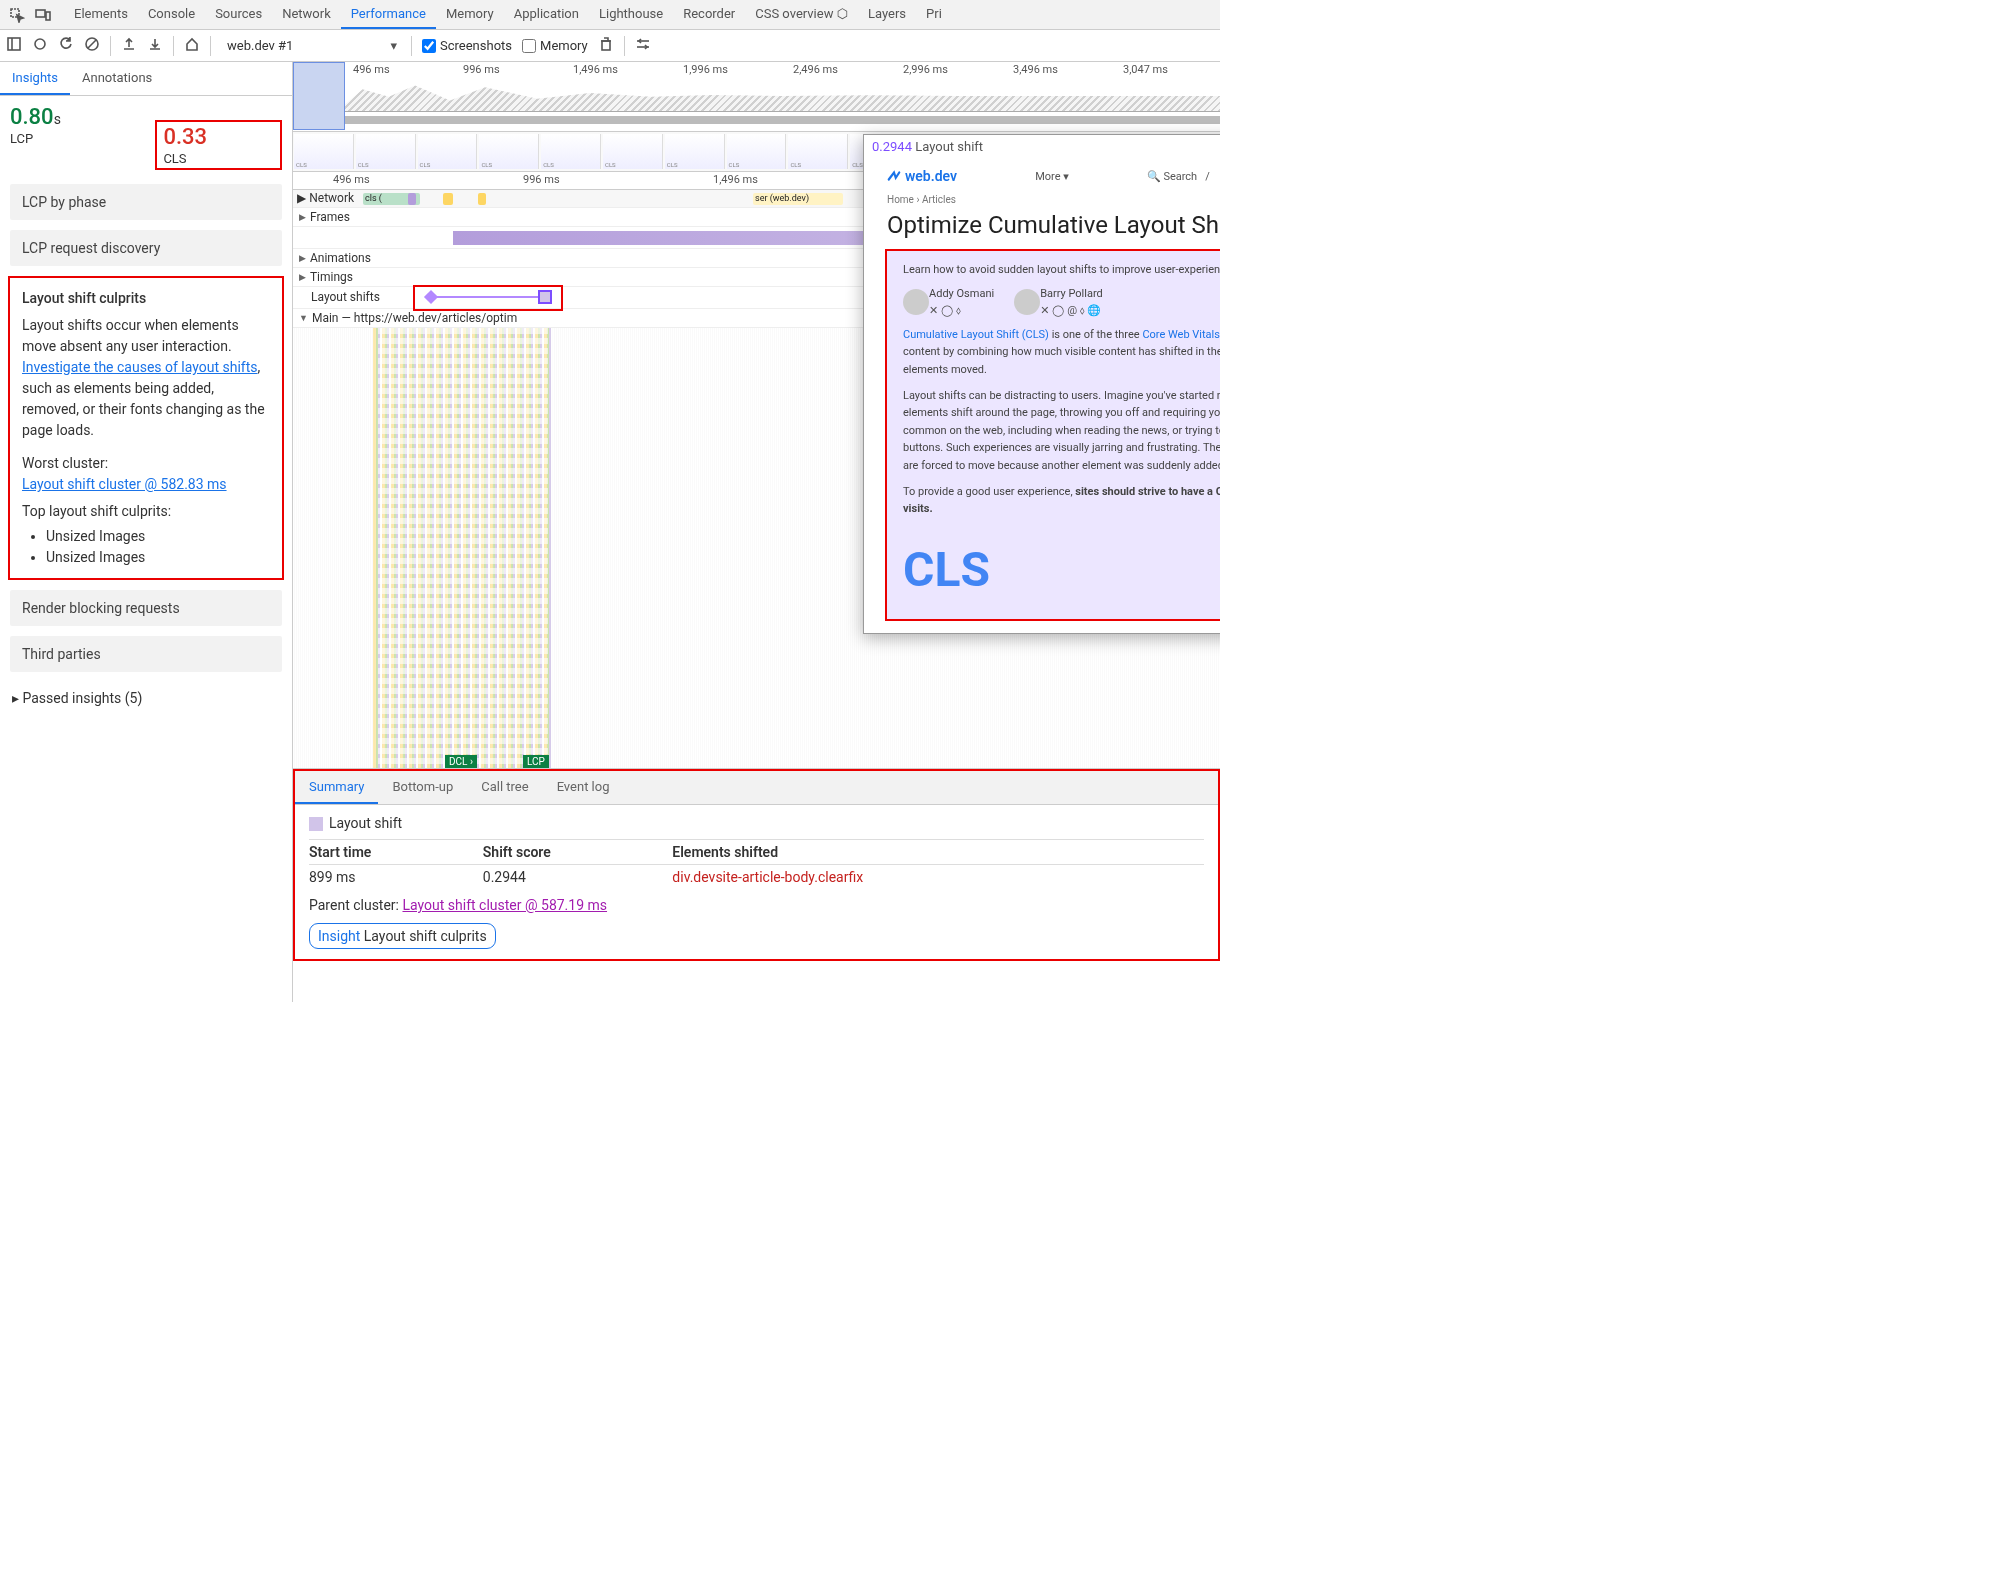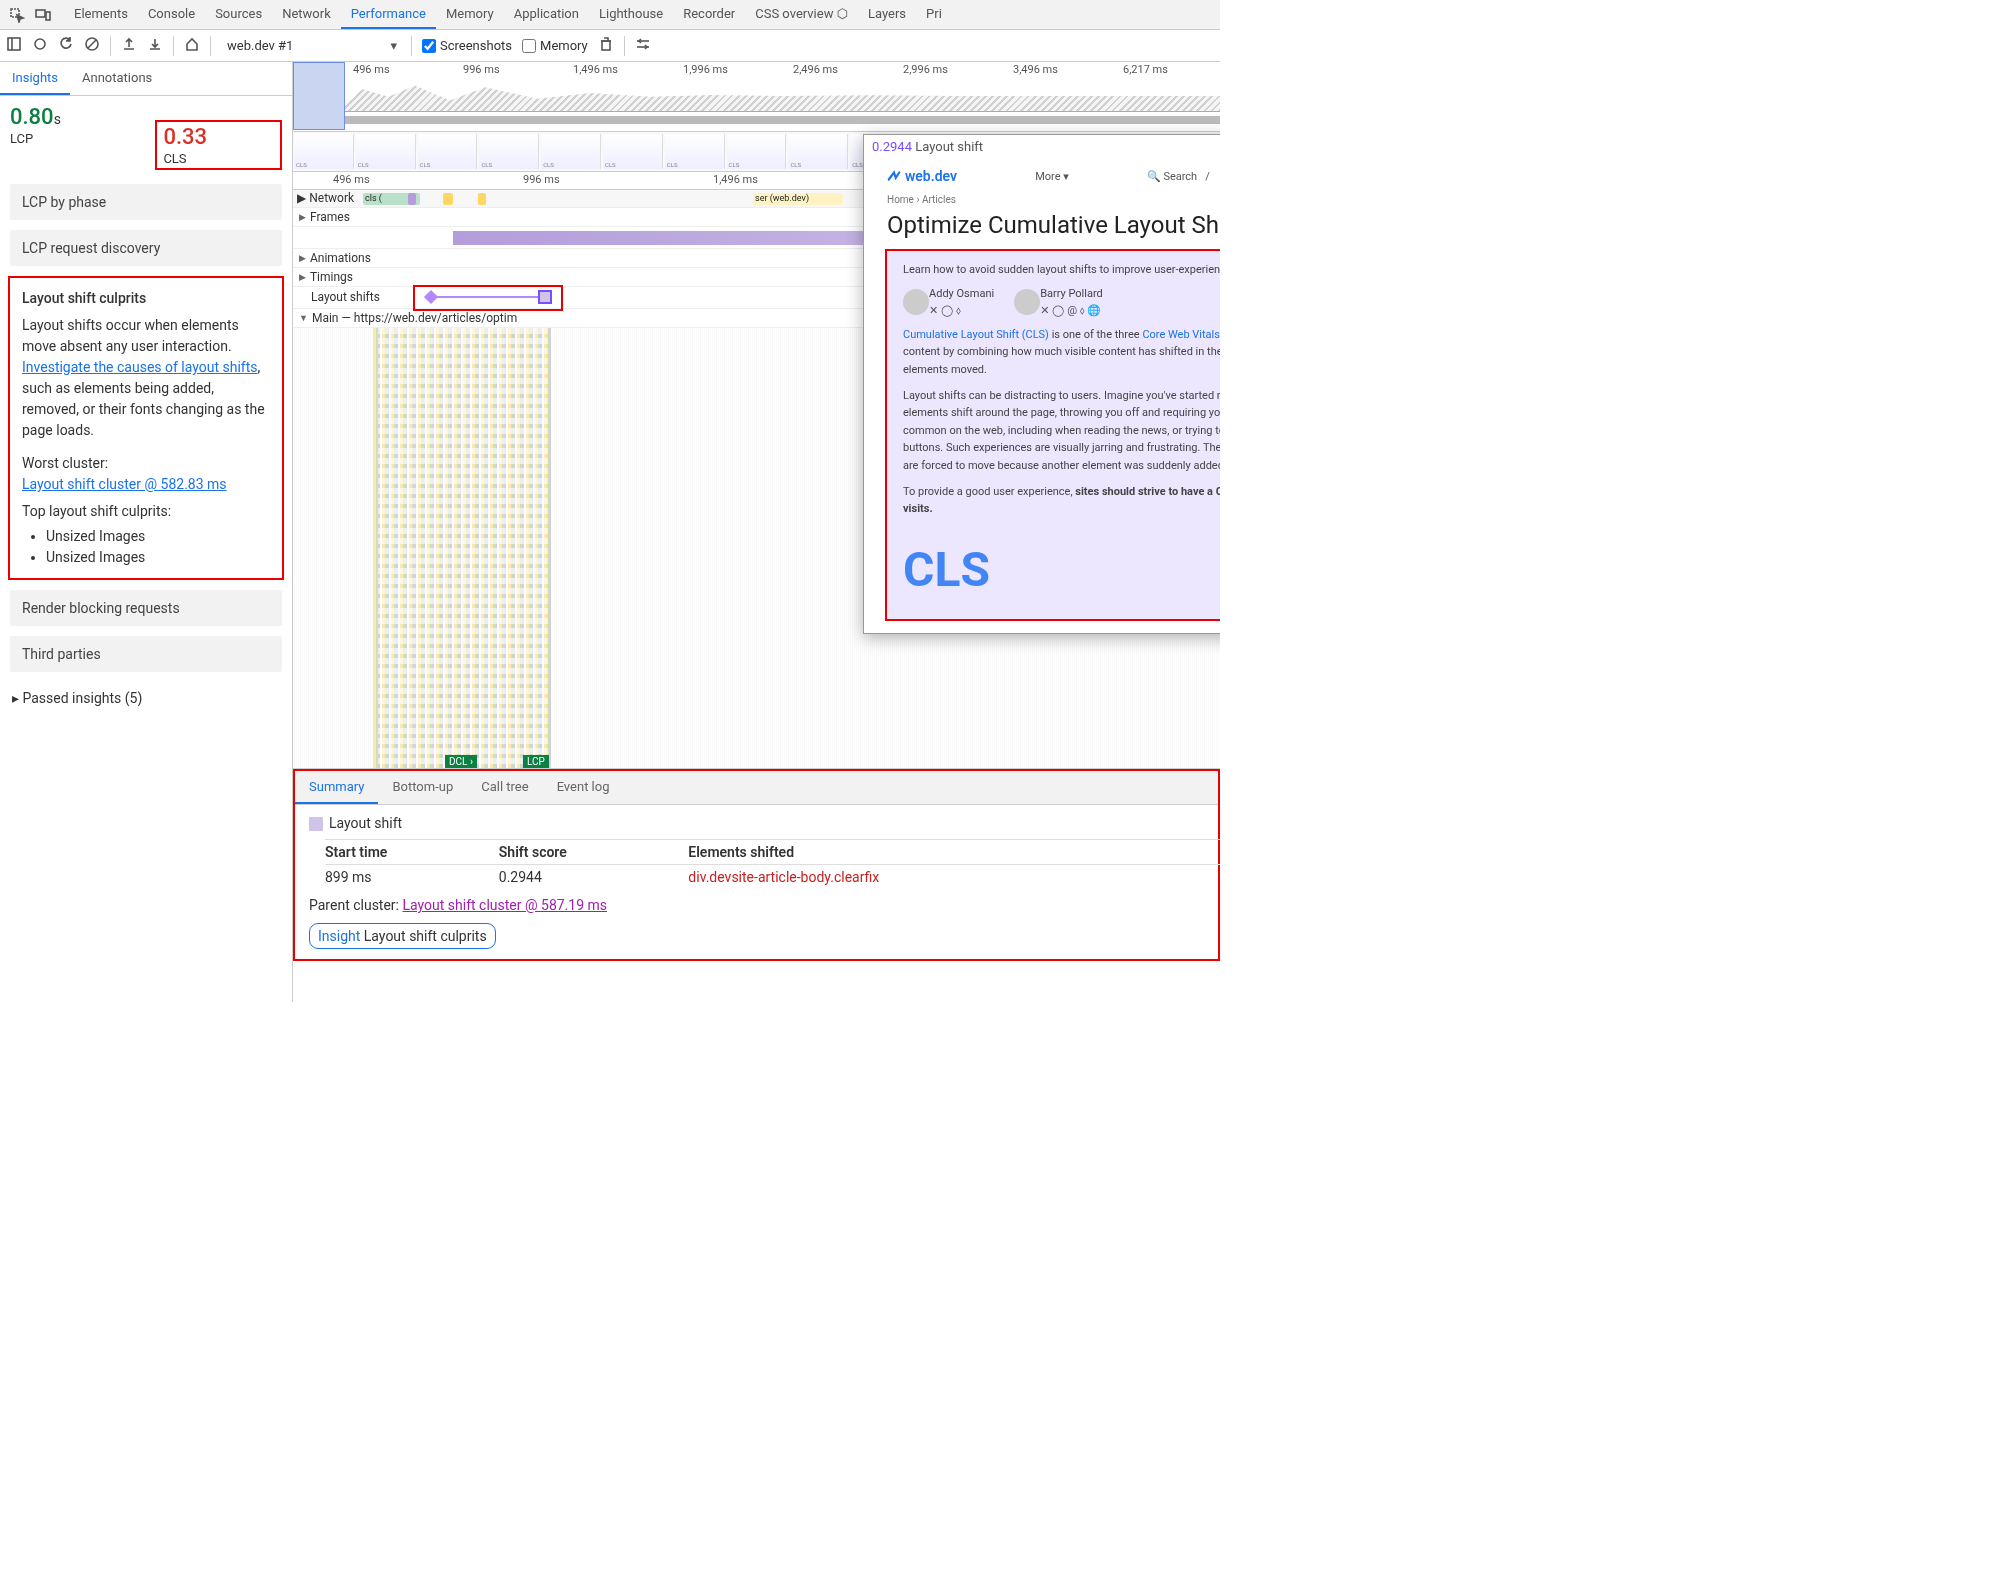--- a/index.html
+++ b/index.html
@@ -79,21 +79,21 @@
 .preview-popup .scorebar div{ padding:6px 8px; }
 .sb-good{background:#81c995;} .sb-ni{background:#fdd663;} .sb-poor{background:#f28b82;}
 
 .bottom-tabs { border-top: 1px solid #ccc; background:#f2f2f2; }
 .bt-out { border:2.5px solid #ea0000; margin:0; }
 .bt-row { display:flex; border-bottom:1px solid #ccc; background:#f2f2f2; }
 .bt-tab { padding: 8px 14px; cursor:pointer; color:#666; }
 .bt-tab.active { color:#1a73e8; border-bottom:2px solid #1a73e8; }
 .bt-body { padding: 10px 14px; font-size:14px; background:#fff; }
 .bt-body .swatch { display:inline-block; width:14px; height:14px; background:#d1c4e9; vertical-align:middle; margin-right:6px; }
-.bt-body table { width: 100%; border-collapse: collapse; margin: 8px 16px; }
+.bt-body table { width: 100%; border-collapse: collapse; margin: 8px 0; }
 .bt-body th { text-align:left; font-weight:600; padding: 4px 0; border-top:1px solid #ddd; border-bottom:1px solid #ddd; }
 .bt-body td { padding: 4px 0; }
 .bt-body .elem { color:#c5221f; }
 .bt-body a { color:#a21caf; text-decoration:underline; }
 .insight-chip { display:inline-block; border:1.5px solid #1a73e8; border-radius:9px; padding:4px 8px; margin-top:10px; }
 .insight-chip .lead { color:#1a73e8; }
 </style>
 </head>
 <body>
 
@@ -217,21 +217,21 @@
       <div class="sel"></div>
       <div class="wave"></div>
       <div class="bar"></div>
       <div class="tick" style="left:60px">496 ms</div>
       <div class="tick" style="left:170px">996 ms</div>
       <div class="tick" style="left:280px">1,496 ms</div>
       <div class="tick" style="left:390px">1,996 ms</div>
       <div class="tick" style="left:500px">2,496 ms</div>
       <div class="tick" style="left:610px">2,996 ms</div>
       <div class="tick" style="left:720px">3,496 ms</div>
-      <div class="tick" style="left:830px">6,217 ms</div>
+      <div class="tick" style="left:830px">3,047 ms</div>
     </div>
     <div class="filmstrip">
       <div class="fr"></div>
         <div class="fr"></div>
         <div class="fr"></div>
         <div class="fr"></div>
         <div class="fr"></div>
         <div class="fr"></div>
         <div class="fr"></div>
         <div class="fr"></div>

